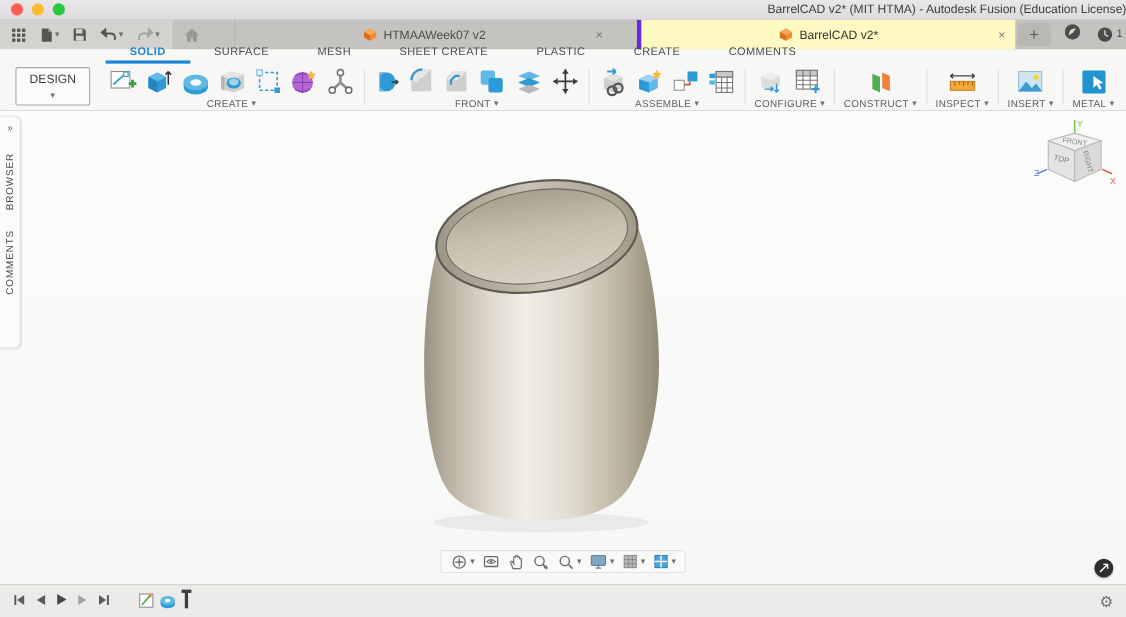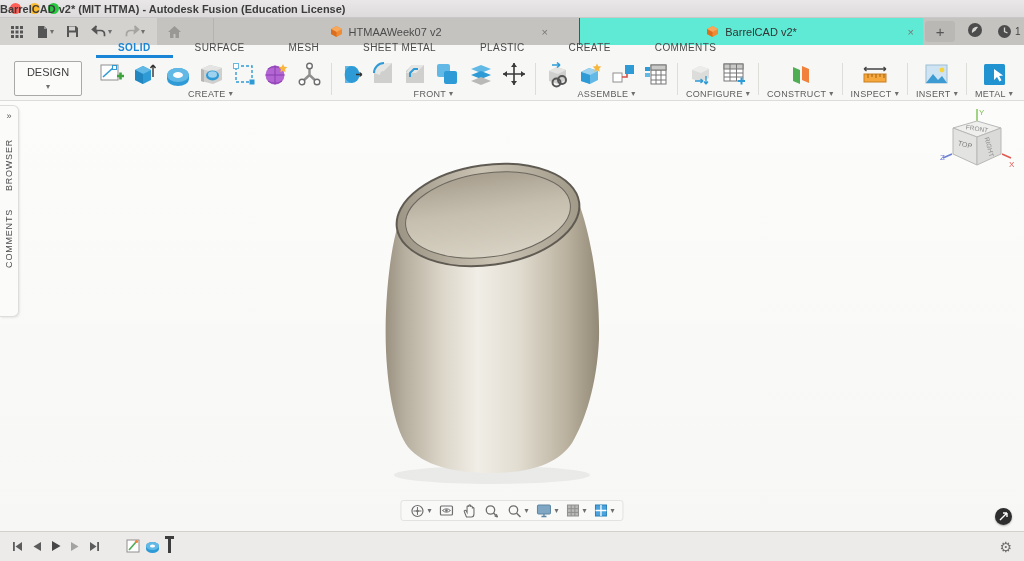--- a/index.html
+++ b/index.html
@@ -5,34 +5,34 @@
   * { margin:0; padding:0; box-sizing:border-box; }
   html,body { width:1024px; height:561px; overflow:hidden; }
   body { font-family:"Liberation Sans", sans-serif; background:#fff; position:relative; }
 
   
   .titlebar { position:absolute; left:0; top:0; width:1024px; height:18px;
     background:linear-gradient(#e9e7e7,#dddbdb); border-bottom:1px solid #c9c7c7;
     display:flex; align-items:center; }
   .lights { display:flex; gap:8px; margin-left:10px; }
   .light { width:11px; height:11px; border-radius:50%; }
-  .win-title { position:absolute; left:0; right:0; text-align:left; font-size:11px;
-    font-weight:bold; color:#3c3c3c; line-height:18px; }
+  .win-title { position:absolute; left:0; right:0; text-align:right; font-size:11px;
+    font-weight:normal; color:#3c3c3c; line-height:18px; }
 
   
   .tabrow { position:absolute; left:0; top:18px; width:1024px; height:27px;
     background:#d4d2cf; display:flex; align-items:stretch; }
   .qat { display:flex; align-items:center; gap:4px; padding:0 8px 0 6px; }
   .qat-btn { display:flex; align-items:center; gap:1px; padding:3px 4px; border-radius:3px; }
   .caret { font-size:8px; color:#6e6e6e; line-height:1; }
   .tabstrip { flex:1; background:#c5c3c0; display:flex; align-items:stretch; }
   .home-btn { width:34px; display:flex; align-items:center; justify-content:center; }
   .doc-tab { width:344px; display:flex; align-items:center; justify-content:center; gap:6px;
     font-size:11px; color:#4c4c4c; position:relative; border-left:1px solid #b5b3b0;margin-left:22px; }
-  .doc-tab.active { background:#5eead4; color:#333; border-left:1px solid #6d28d9; }
+  .doc-tab.active { background:#fef9c3; color:#333; border-left:4px solid #6d28d9; }
   .tab-close { position:absolute; right:9px; top:50%; transform:translateY(-50%);
     font-size:11px; color:#777; }
   .newtab { width:30px; margin:3px 2px; background:#bab8b5; border-radius:3px;
     display:flex; align-items:center; justify-content:center; font-size:15px; color:#555; }
   .right-icons { display:flex; align-items:center; gap:14px; padding:0 12px 0 10px; }
   .job { display:flex; align-items:center; gap:3px; font-size:10px; color:#444; }
   .bell-wrap { position:relative; }
   .bell-dot { position:absolute; right:-2px; top:-2px; width:6px; height:6px;
     border-radius:50%; background:#e8542e; }
   .help-circ { width:16px; height:16px; border-radius:50%; background:#5c5c5c; color:#e9e9e9;
@@ -202,21 +202,21 @@
       <span class="help-circ">?</span>
 
     </div>
   </div>
 </div>
 
 <div class="ribbontabs">
   <span class="rtab active">SOLID</span>
   <span class="rtab">SURFACE</span>
   <span class="rtab">MESH</span>
-  <span class="rtab">SHEET METAL</span>
+  <span class="rtab">SHEET CREATE</span>
   <span class="rtab">PLASTIC</span>
   <span class="rtab">CREATE</span>
   <span class="rtab">COMMENTS</span>
 </div>
 
 <div class="toolbar">
   <div class="design-btn">
     <span>DESIGN</span>
     <span class="caret">▾</span>
   </div>

